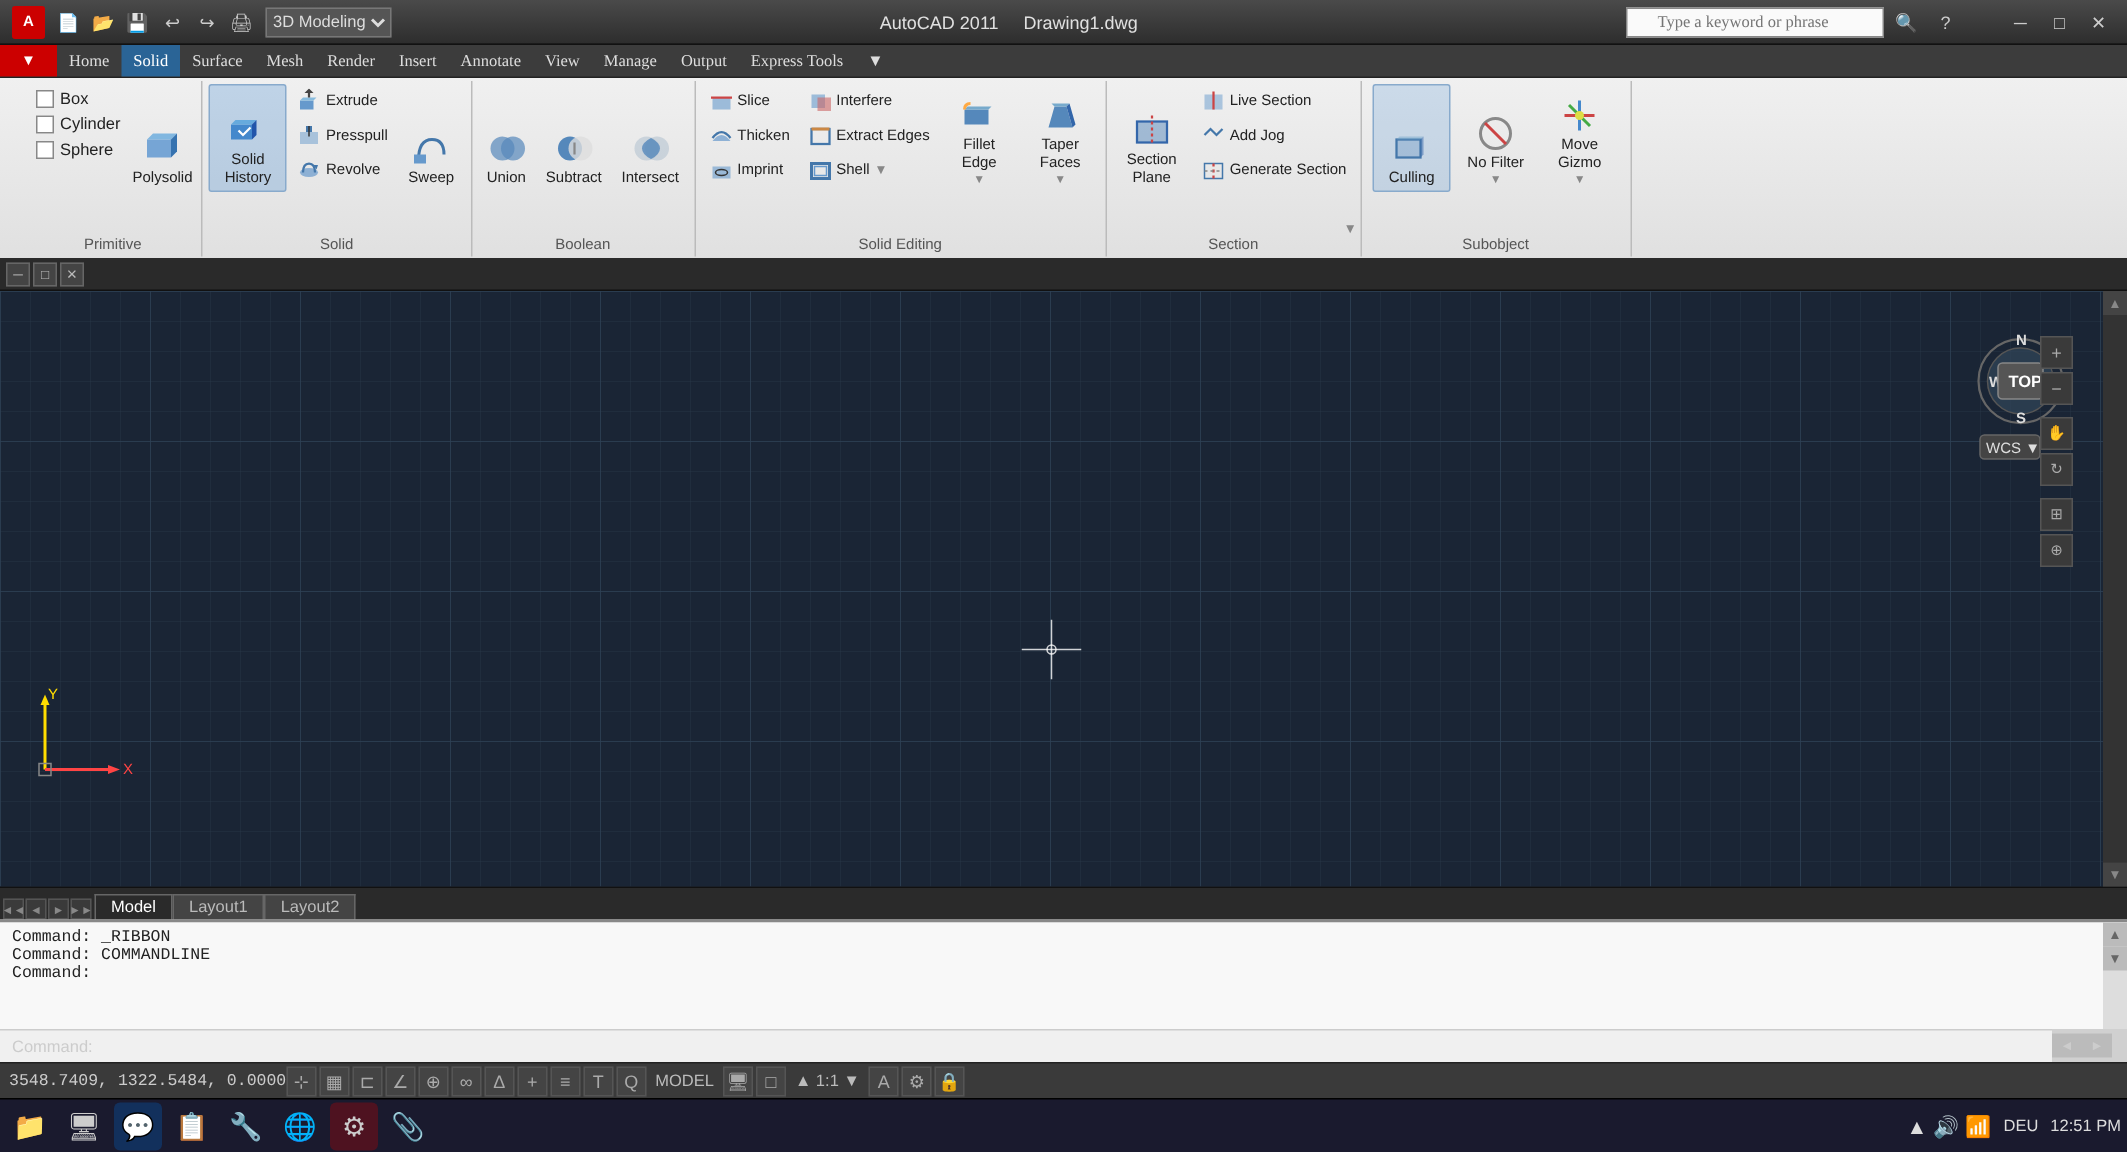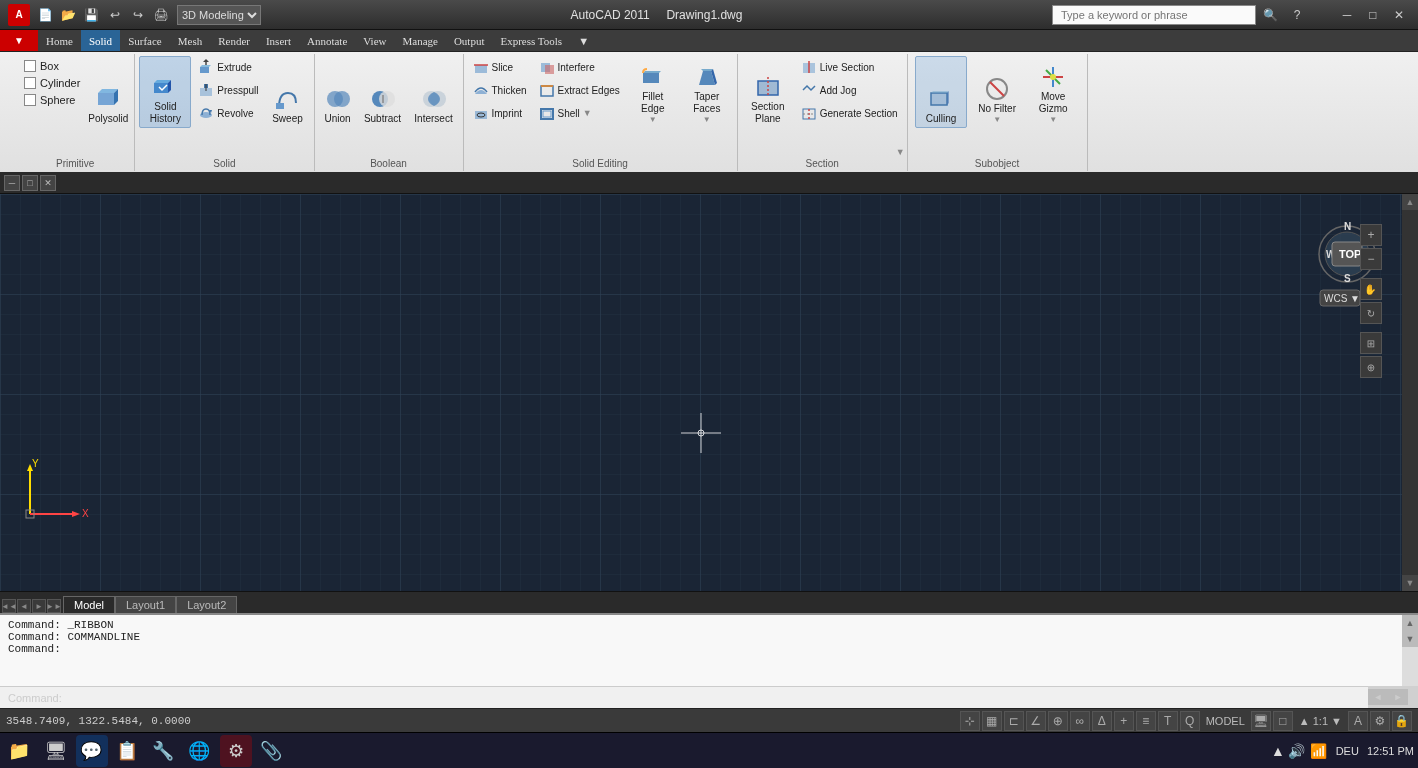--- a/index.html
+++ b/index.html
@@ -123,26 +123,27 @@
     }
 
     .ribbon-col { display: flex; flex-direction: column; gap: 1px; }
 
     svg.icon28 { width: 28px; height: 28px; }
     svg.icon16 { width: 16px; height: 16px; }
 
     
     #search-box {
       height: 20px;
-      width: 204px;
+      width: 172px;
       background: #fafafa;
       border: 1px solid #888;
-      padding: 0 8px;
+      padding: 0 20px;
       font-size: 11px;
       color: #999;
+      font-family: Liberation Serif, serif;
     }
 
     
     #viewport {
       background: #1a2535;
       flex: 1;
       position: relative;
       overflow: hidden;
     }
 
@@ -281,21 +282,20 @@
       border-right: 1px solid #666;
     }
     #model-tabs .model-tab.active { background: #2a2a2a; color: #fff; }
 
     
     #status-bar {
       height: 24px;
       background: #3a3a3a;
       display: flex;
       align-items: center;
-      justify-content: space-between;
       padding: 0 6px;
       border-top: 1px solid #222;
     }
     #status-bar .coords { color: #ccc; font-size: 11px; font-family: 'Courier New', monospace; }
     #status-bar .status-tools { display: flex; gap: 2px; align-items: center; }
     #status-bar .status-btn {
       width: 20px; height: 20px;
       display: flex; align-items: center; justify-content: center;
       color: #aaa; cursor: pointer; font-size: 12px;
       border: 1px solid #555; background: #444;

